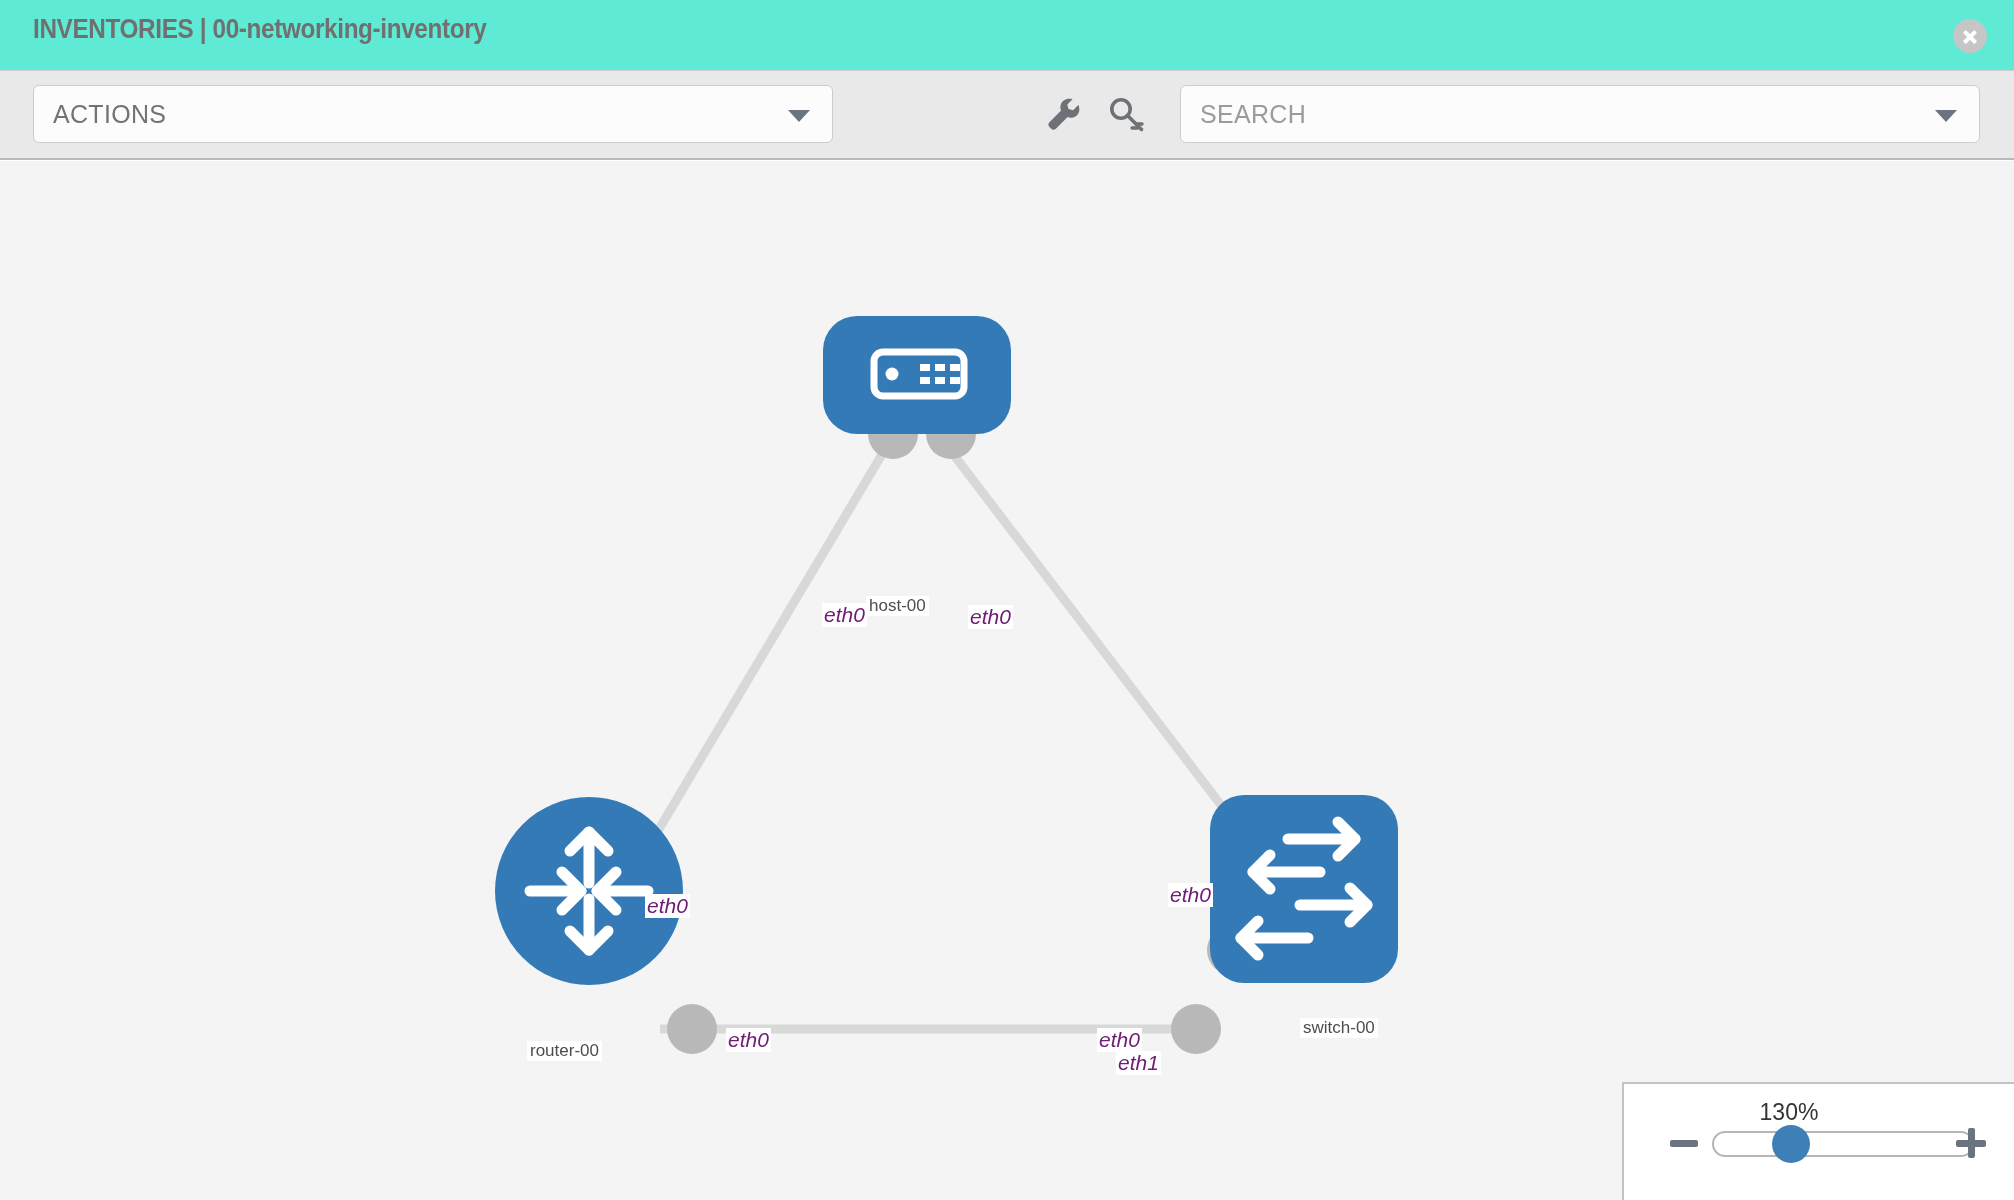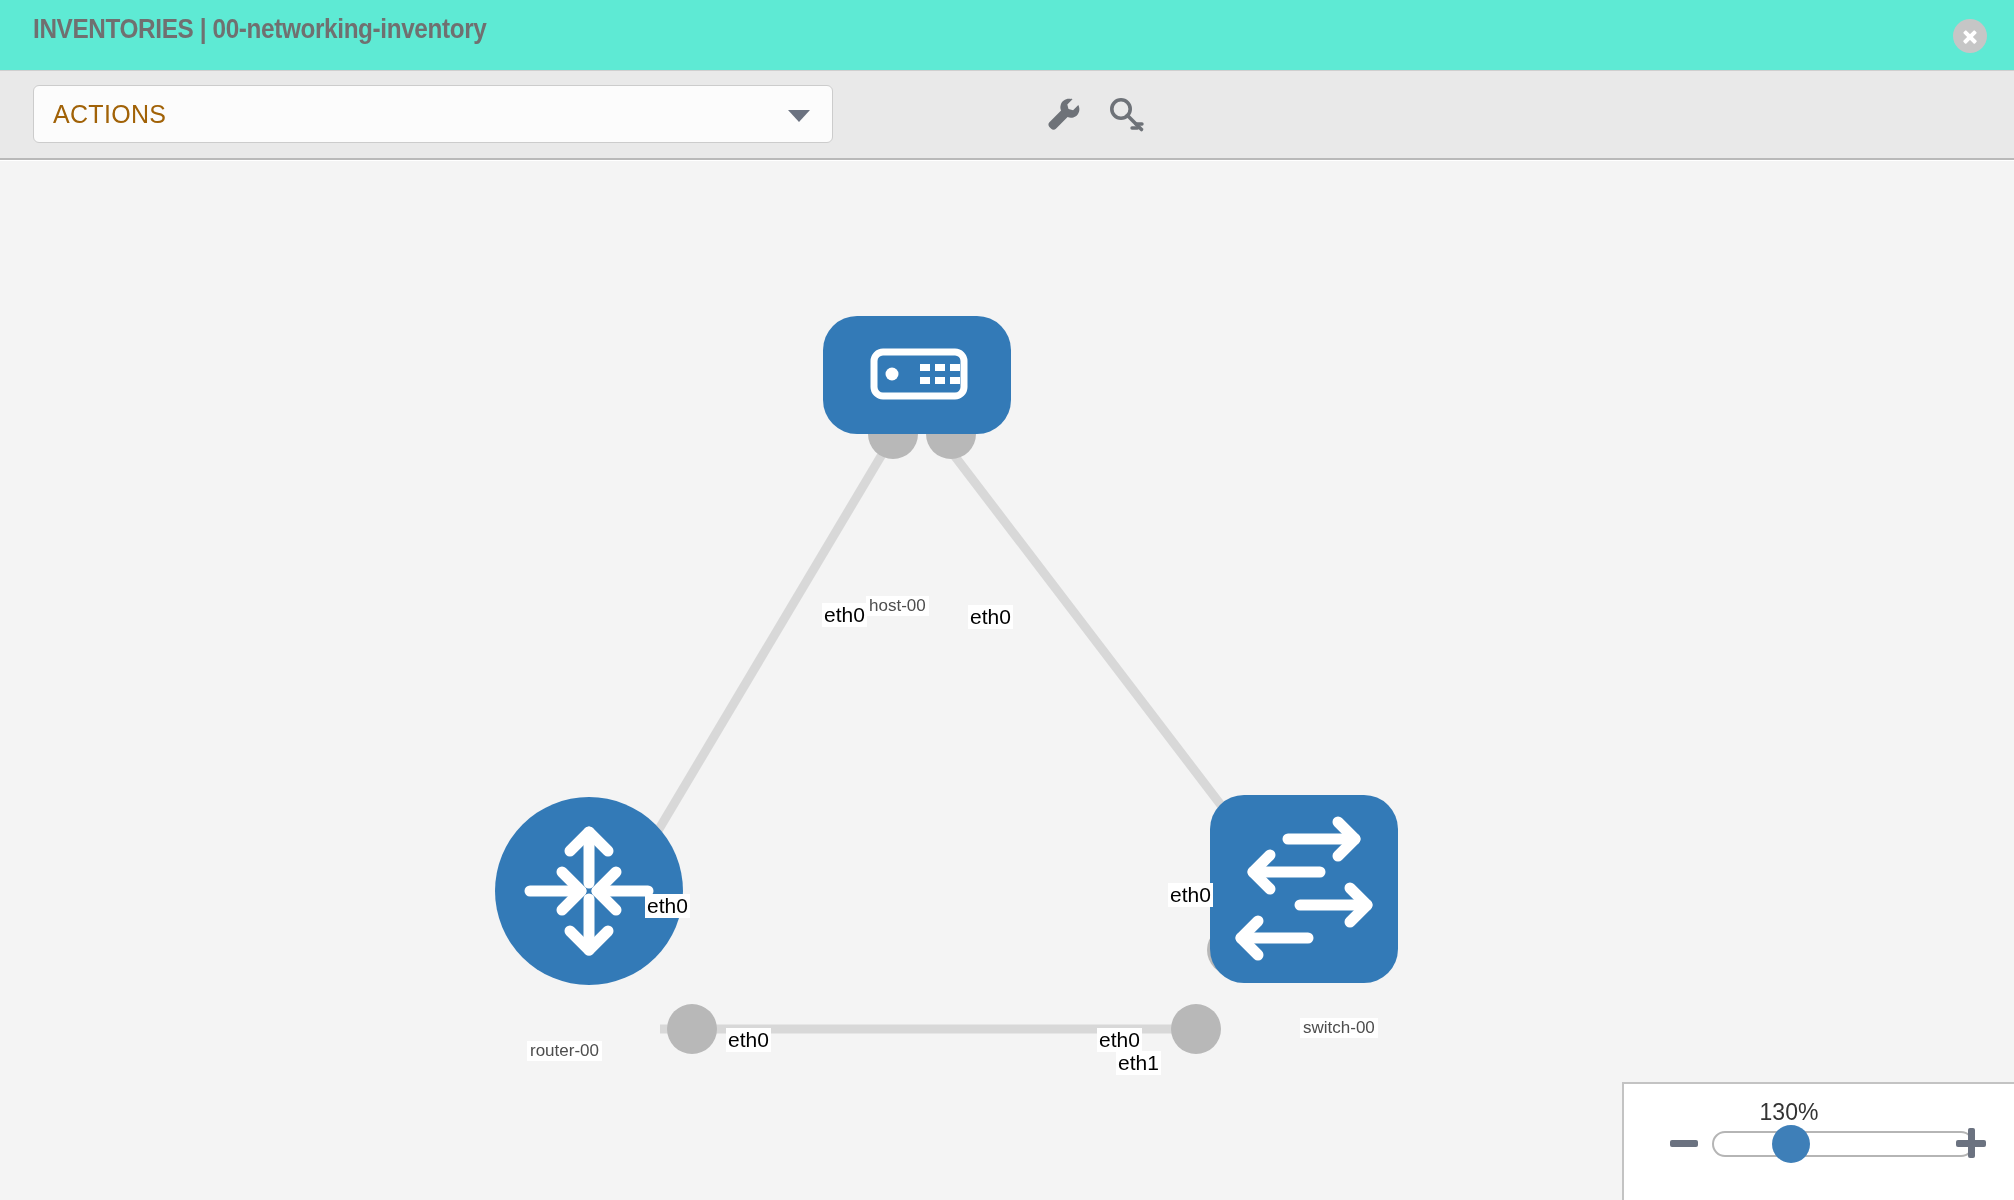--- a/index.html
+++ b/index.html
@@ -58,21 +58,21 @@
     position: absolute; left: 33px; top: 14px;
     width: 800px; height: 58px;
     background: #fcfcfc;
     border: 1px solid #cccccc;
     border-radius: 6px;
     cursor: pointer;
   }
   .actions-label {
     position: absolute; left: 19px; top: 14px;
     font-size: 25px;
-    color: #a16207;
+    color: #737373;
     letter-spacing: 0.3px;
   }
   .caret {
     position: absolute;
     width: 0; height: 0;
     border-left: 11px solid transparent;
     border-right: 11px solid transparent;
     border-top: 12px solid #6b7280;
   }
   .actions-caret { right: 22px; top: 24px; }
@@ -119,24 +119,25 @@
     position: absolute;
     font-size: 17px;
     color: #4d4d4d;
     background: #ffffff;
     padding: 0 3px;
     white-space: nowrap;
   }
   .iface-label {
     position: absolute;
     font-size: 21px;
-    color: #000000;
+    color: #701a75;
     background: #ffffff;
     padding: 0 2px;
     white-space: nowrap;
+    font-style: italic;
   }
 
   
   .zoom-panel {
     position: absolute;
     left: 1622px; top: 1082px;
     width: 392px; height: 134px;
     background: #ffffff;
     border: 2px solid #c3c3c3;
     border-right: none;
@@ -213,20 +214,24 @@
 
   <div class="tool-icon key-icon">
     <svg viewBox="0 0 44 44" xmlns="http://www.w3.org/2000/svg">
       <circle cx="16" cy="16" r="9.2" fill="none" stroke="#6e7278" stroke-width="3.6"></circle>
       <path d="M22.5 22.5 L36.5 36.5" stroke="#6e7278" stroke-width="3.6" stroke-linecap="round" fill="none"></path>
       <path d="M31 31 L37 31" stroke="#6e7278" stroke-width="3.4" stroke-linecap="round" fill="none"></path>
       <path d="M27 35 L32.5 35" stroke="#6e7278" stroke-width="3.4" stroke-linecap="round" fill="none"></path>
     </svg>
   </div>
 
+  <div class="search-box">
+    <span class="search-label">SEARCH</span>
+    <span class="caret search-caret"></span>
+  </div>
 
 </div>
 
 <div class="canvas">
 
   <svg class="topology-svg" viewBox="0 0 2014 1039" xmlns="http://www.w3.org/2000/svg">
 
     <g>
       <line x1="887" y1="285" x2="640" y2="700" stroke="#d8d8d8" stroke-width="9"></line>
       <line x1="947" y1="285" x2="1256" y2="690" stroke="#d8d8d8" stroke-width="9"></line>

